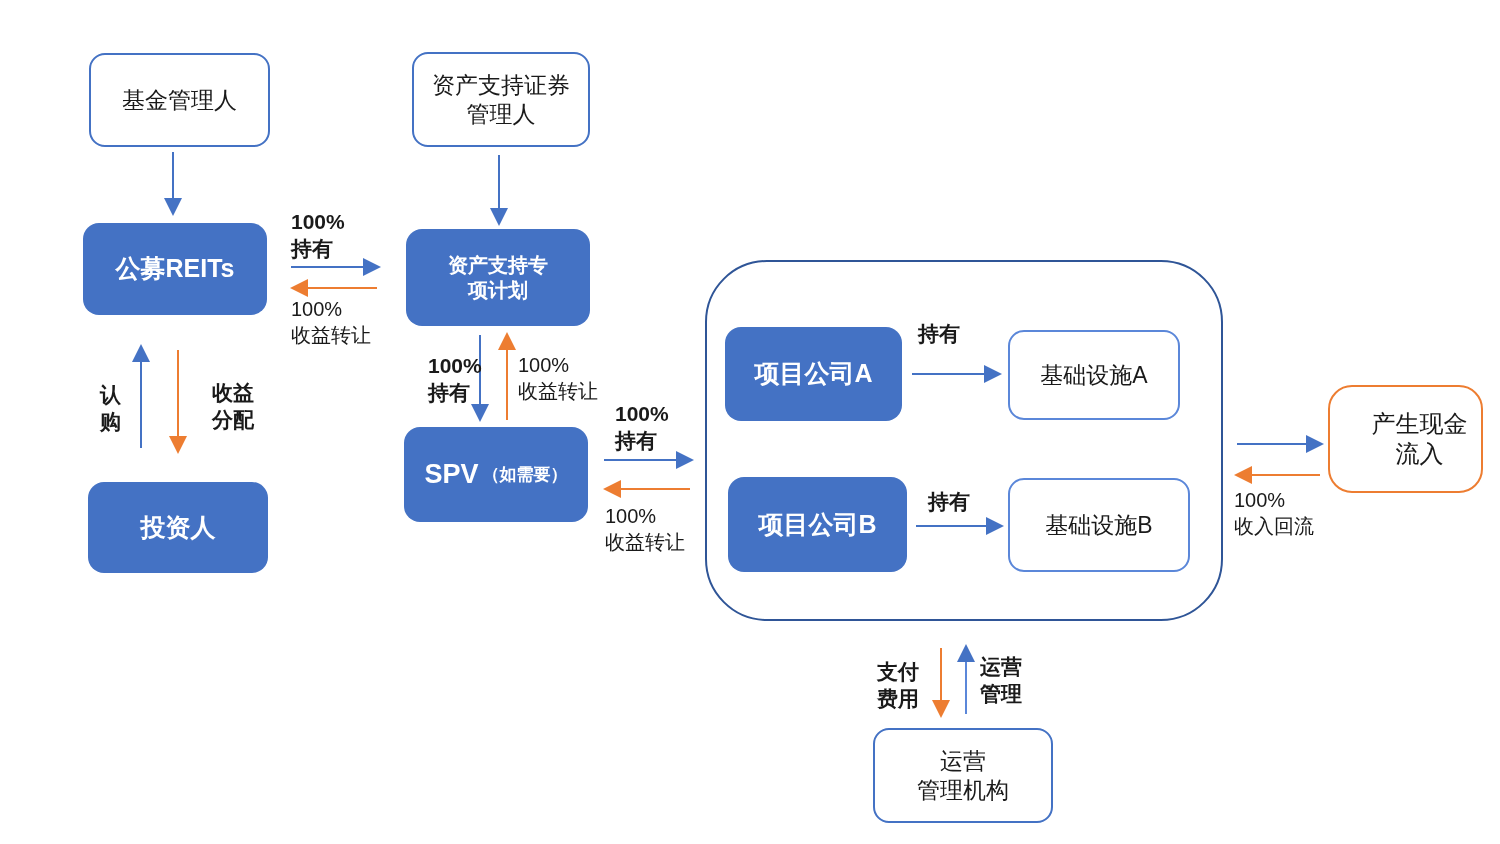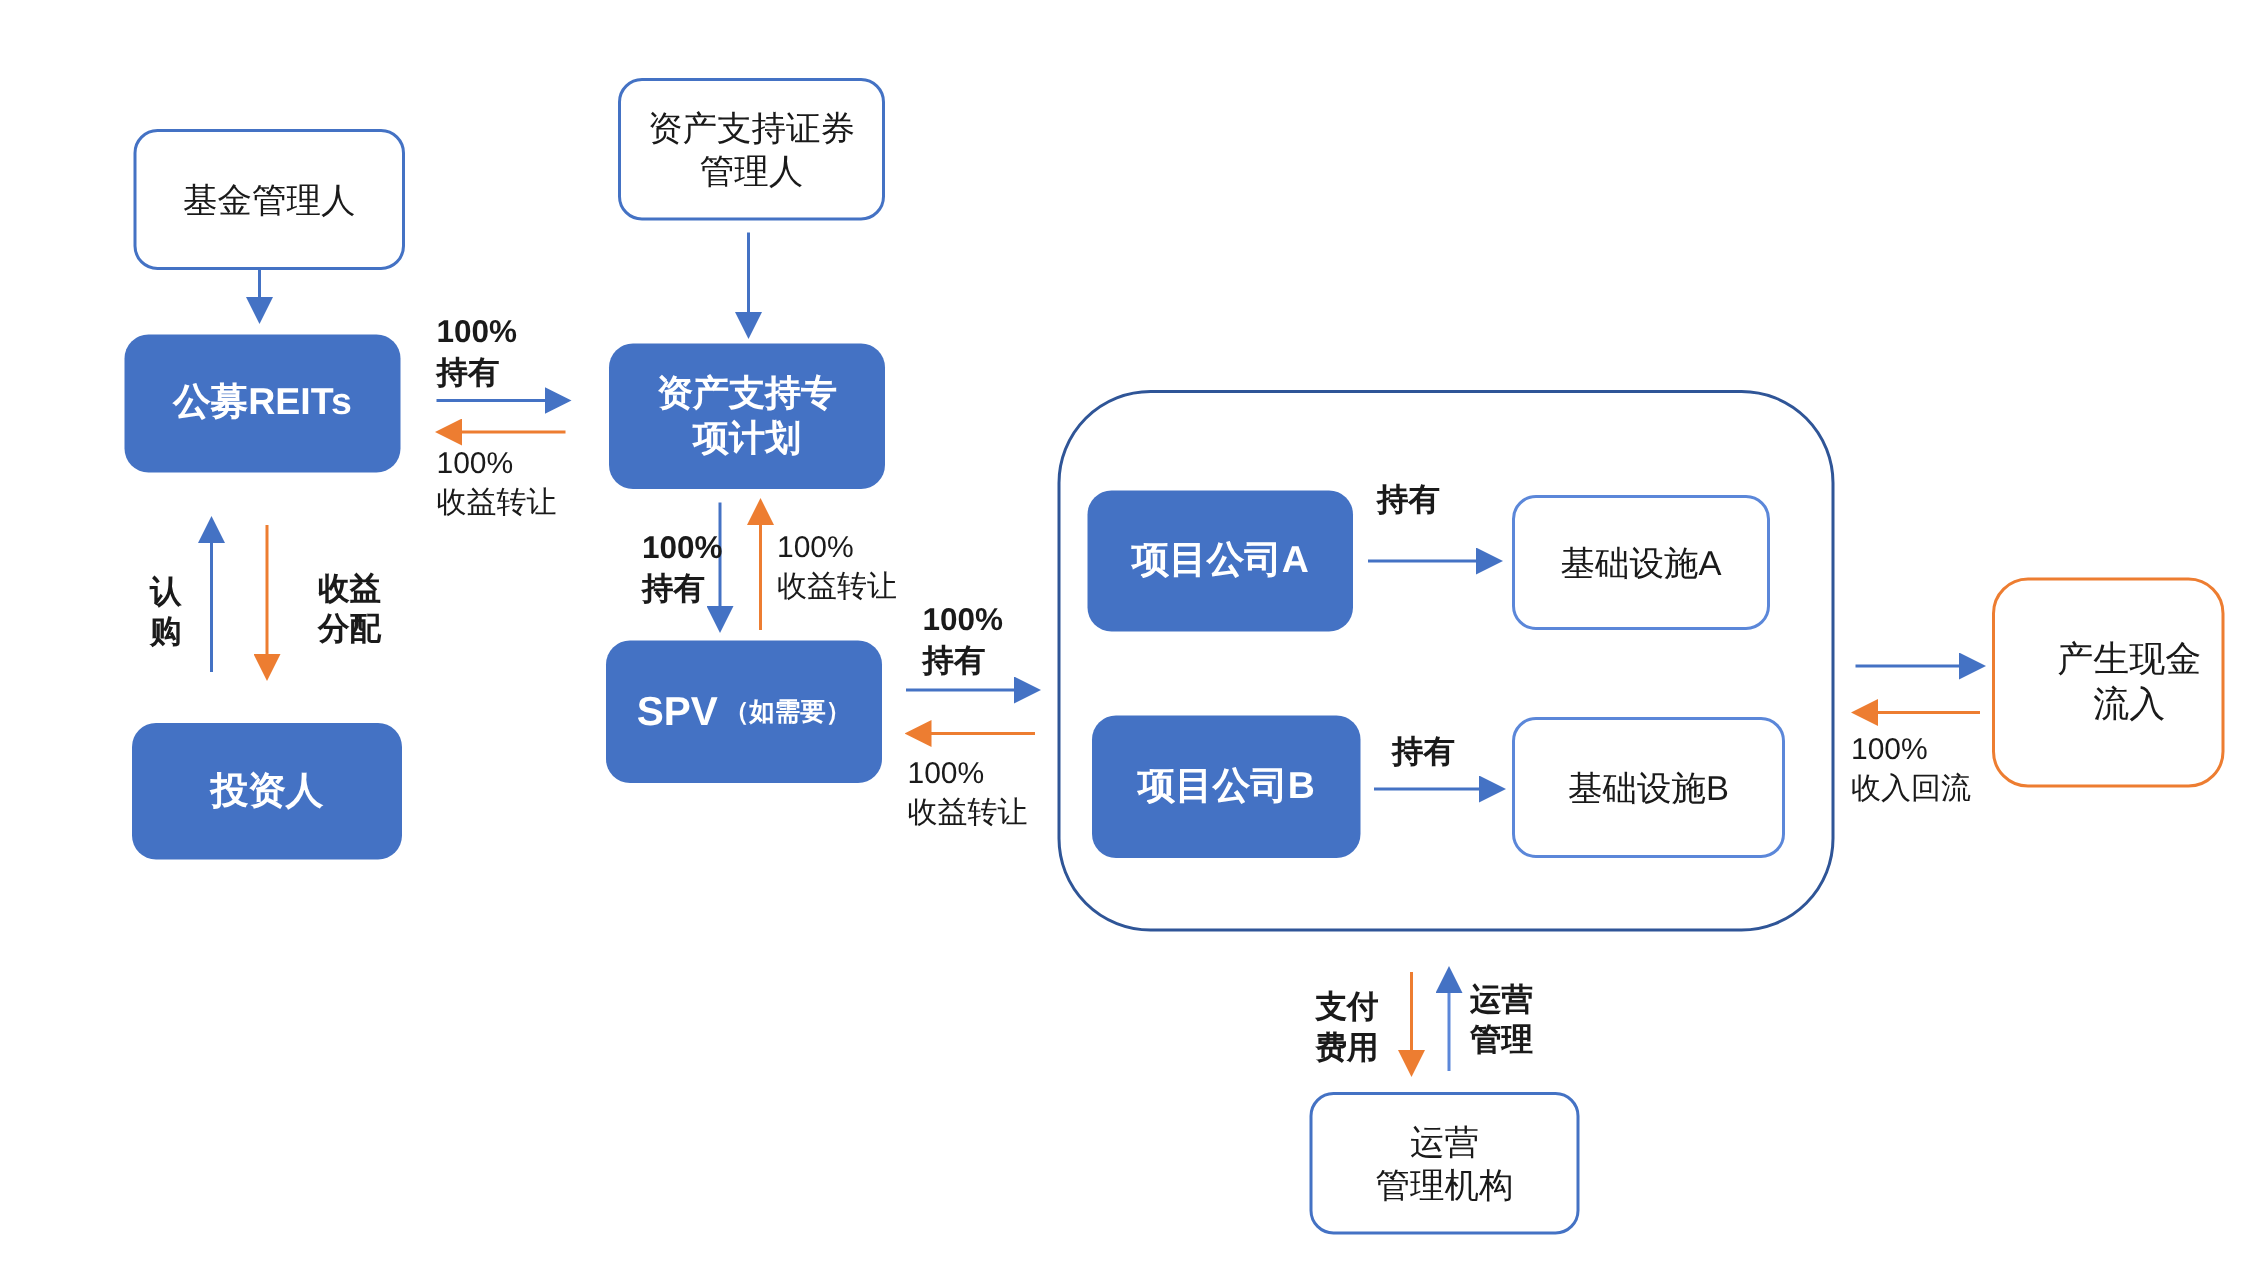--- a/index.html
+++ b/index.html
@@ -79,34 +79,34 @@
     <line x1="912" y1="374" x2="998" y2="374" stroke="#4472C4" stroke-width="2" marker-end="url(#ab)"></line>
     <line x1="916" y1="526" x2="1000" y2="526" stroke="#4472C4" stroke-width="2" marker-end="url(#ab)"></line>
     <line x1="1237" y1="444" x2="1320" y2="444" stroke="#4472C4" stroke-width="2" marker-end="url(#ab)"></line>
     <line x1="1320" y1="475" x2="1238" y2="475" stroke="#ED7D31" stroke-width="2" marker-end="url(#ao)"></line>
     <line x1="941" y1="648" x2="941" y2="714" stroke="#ED7D31" stroke-width="2" marker-end="url(#ao)"></line>
     <line x1="966" y1="714" x2="966" y2="648" stroke="#5B87D9" stroke-width="2" marker-end="url(#ab)"></line>
   </svg>
 
   <div class="group-frame" style="left:705px;top:260px;width:518px;height:361px;"></div>
 
-  <div class="box white" style="left:89px;top:53px;width:181px;height:94px;margin-top:33px;">
+  <div class="box white" style="left:89px;top:53px;width:181px;height:94px;">
     <span>基金管理人</span>
   </div>
 
   <div class="box white" style="left:412px;top:52px;width:178px;height:95px;">
     <span>资产支持证券</span>
     <span>管理人</span>
   </div>
 
   <div class="box blue" style="left:83px;top:223px;width:184px;height:92px;">
     <span>公募REITs</span>
   </div>
 
-  <div class="box blue" style="left:406px;top:229px;width:184px;height:97px;font-size:24px;">
+  <div class="box blue" style="left:406px;top:229px;width:184px;height:97px;font-size:20px;">
     <span>资产支持专</span>
     <span>项计划</span>
   </div>
 
   <div class="box blue" style="left:88px;top:482px;width:180px;height:91px;">
     <span>投资人</span>
   </div>
 
   <div class="box blue" style="left:404px;top:427px;width:184px;height:95px;justify-content:center;">
     <span class="spv-line">
@@ -124,21 +124,21 @@
   </div>
 
   <div class="box blue" style="left:728px;top:477px;width:179px;height:95px;">
     <span>项目公司B</span>
   </div>
 
   <div class="box white light-border" style="left:1008px;top:478px;width:182px;height:94px;">
     <span>基础设施B</span>
   </div>
 
-  <div class="box white orange-border" style="left:1328px;top:385px;width:155px;height:140px;padding-left:28px;">
+  <div class="box white orange-border" style="left:1328px;top:385px;width:155px;height:108px;padding-left:28px;">
     <span>产生现金</span>
     <span>流入</span>
   </div>
 
   <div class="box white" style="left:873px;top:728px;width:180px;height:95px;">
     <span>运营</span>
     <span>管理机构</span>
   </div>
 
   <div class="lbl b" style="left:291px;top:208px;">

